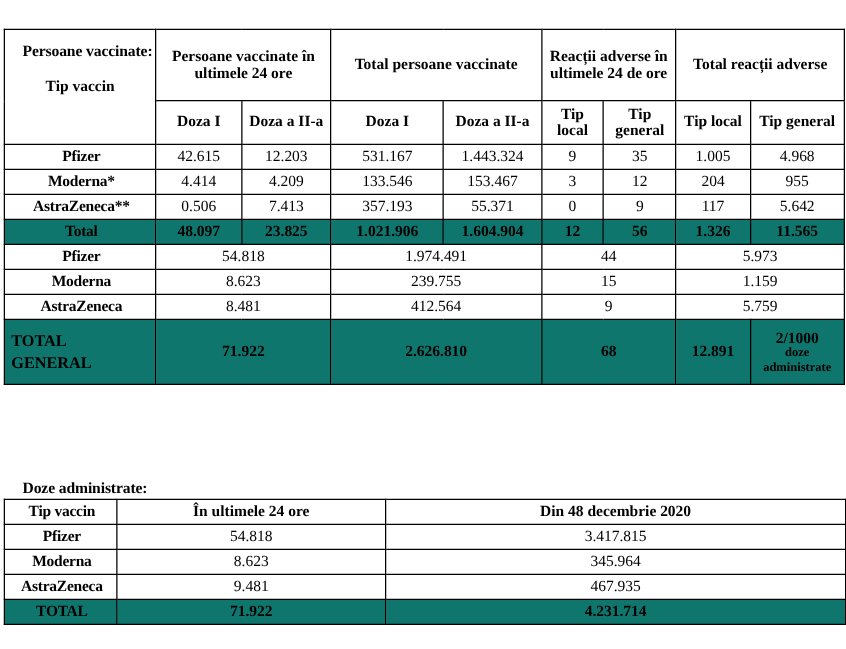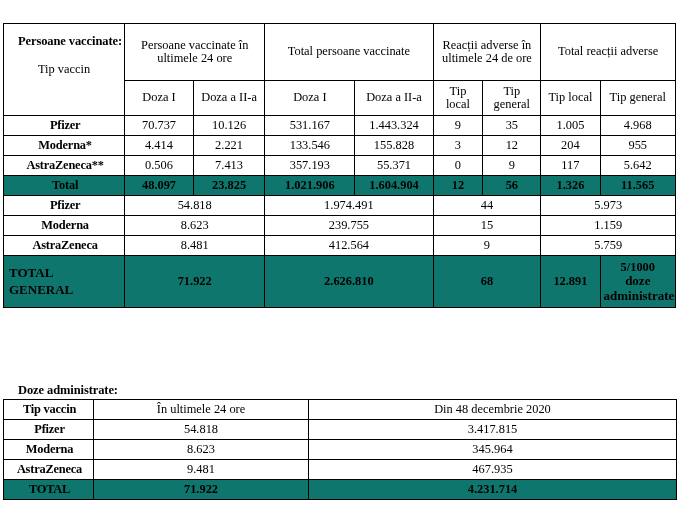--- a/index.html
+++ b/index.html
@@ -48,37 +48,37 @@
   }
   td, th {
     border: 1px solid #000000;
     padding: 0 3px;
     vertical-align: middle;
     text-align: center;
     line-height: 1.08;
     font-weight: normal;
   }
   th {
-    font-weight: normal;
+    font-weight: bold;
   }
   .rowlabel {
     text-align: center;
     font-weight: bold;
     padding-left: 5px;
     letter-spacing: -0.2px;
   }
   .shaded {
     background: #0f766e;
   }
   .bold {
     font-weight: bold;
     text-align: center;
   }
   .tiny {
-    font-size: 13px;
+    font-size: 10px;
     font-weight: bold;
     line-height: 1.12;
     display: block;
   }
   .fracline {
     font-size: 12.4px;
     font-weight: bold;
     display: block;
     line-height: 1.15;
   }
@@ -124,36 +124,36 @@
         <th>Doza I</th>
         <th>Doza a II-a</th>
         <th>Tip local</th>
         <th>Tip general</th>
         <th>Tip local</th>
         <th>Tip general</th>
       </tr>
 
       <tr class="r1">
         <td class="rowlabel">Pfizer</td>
-        <td>70.737</td>
-        <td>10.126</td>
+        <td>42.615</td>
+        <td>12.203</td>
         <td>531.167</td>
         <td>1.443.324</td>
         <td>9</td>
         <td>35</td>
         <td>1.005</td>
         <td>4.968</td>
       </tr>
 
       <tr class="r1">
         <td class="rowlabel">Moderna*</td>
         <td>4.414</td>
-        <td>2.221</td>
+        <td>4.209</td>
         <td>133.546</td>
-        <td>155.828</td>
+        <td>153.467</td>
         <td>3</td>
         <td>12</td>
         <td>204</td>
         <td>955</td>
       </tr>
 
       <tr class="r1">
         <td class="rowlabel">AstraZeneca**</td>
         <td>0.506</td>
         <td>7.413</td>
@@ -204,21 +204,21 @@
       <tr class="shaded" style="height:52px">
         <td class="tg-label">
           <span>TOTAL</span><br>
           <span>GENERAL</span>
         </td>
         <td colspan="2" class="bold">71.922</td>
         <td colspan="2" class="bold">2.626.810</td>
         <td colspan="2" class="bold">68</td>
         <td class="bold">12.891</td>
         <td>
-          <span class="fracline">5/1000</span>
+          <span class="fracline">2/1000</span>
           <span class="tiny">doze</span>
           <span class="tiny">administrate</span>
         </td>
       </tr>
     </tbody>
   </table>
 
   <div class="caption" id="caption-2">Doze administrate:</div>
 
   <table id="table-doses">

